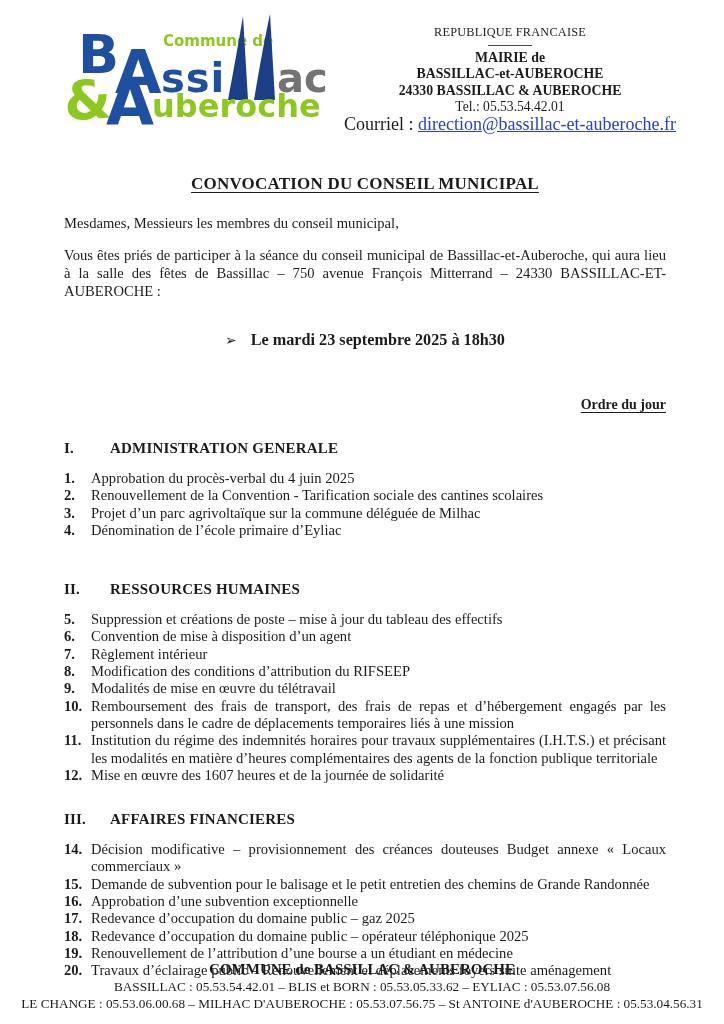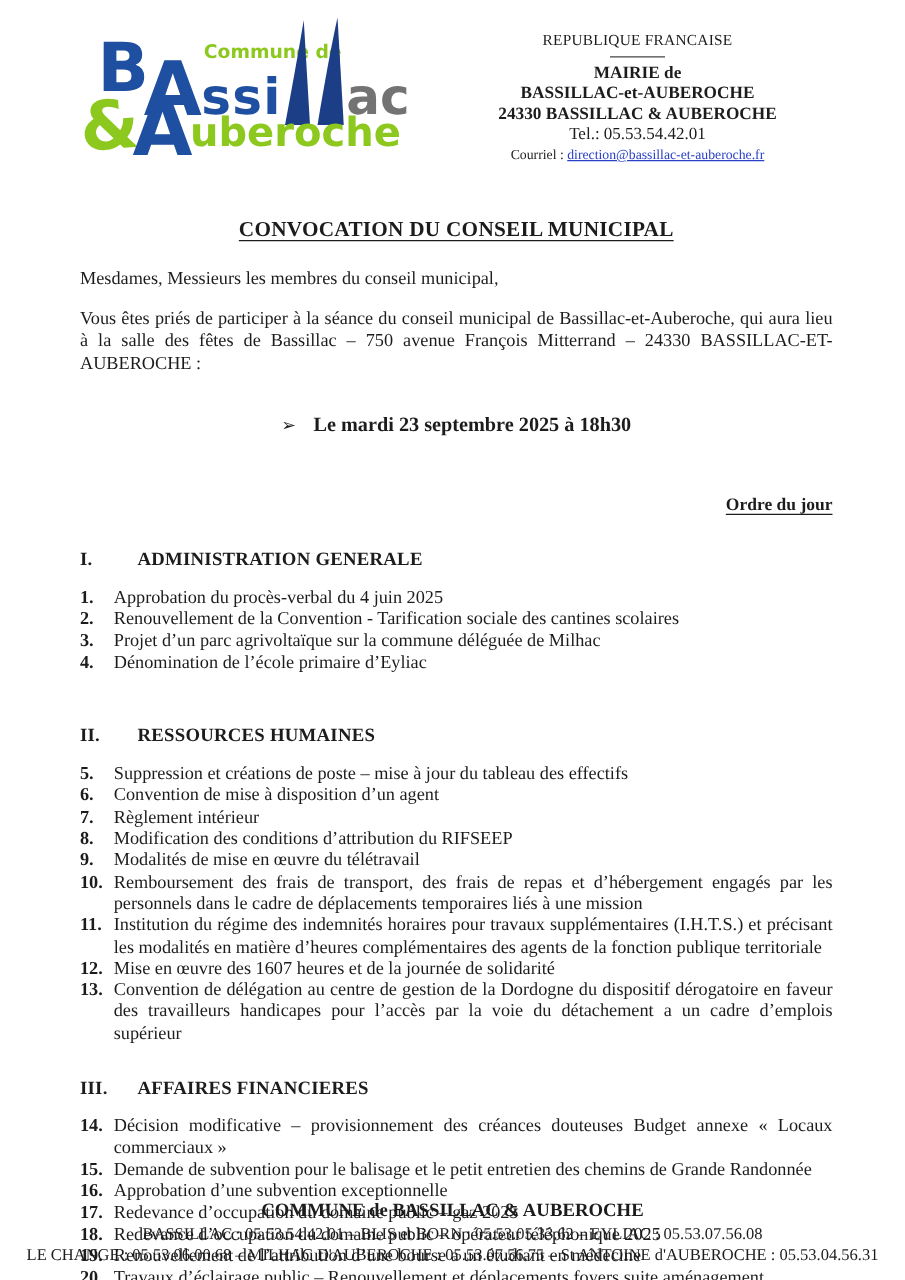--- a/index.html
+++ b/index.html
@@ -31,21 +31,21 @@
   .lg-amp   { position:absolute; left:0px;   top:60px; font-weight:700; font-size:54px; color:#8cc81e; line-height:1; transform:rotate(-4deg); }
   .lg-a2    { position:absolute; left:42px;  top:58px; font-weight:700; font-size:62px; color:#1f4fa0; line-height:1; }
   .lg-ubero { position:absolute; left:88px;  top:76px; font-weight:700; font-size:32px; color:#8cc81e; line-height:1; }
 
   
   .addr { width:332px; flex:none; text-align:center; line-height:16.5px; padding-top:10px; }
   .addr .republic { font-size:12.3px; letter-spacing:.2px; }
   .addr .rule { width:44px; border-top:1.2px solid #444; margin:4px auto 4px; }
   .addr .b { font-weight:bold; font-size:13.8px; }
   .addr .tel { font-size:13.6px; }
-  .addr .mail { font-size:11px; }
+  .addr .mail { font-size:18px; }
   .addr a.email { color:#2a40c8; text-decoration:underline; }
 
   
   .title { margin-top:22px; text-align:center; font-weight:bold; font-size:17px;
            text-decoration:underline; text-underline-offset:3px; letter-spacing:.2px; }
   .salut { margin-top:21px; line-height:17px; }
   .intro { margin-top:14px; line-height:18px; text-align:justify; }
 
   .date-line { margin-top:31px; text-align:center; font-weight:bold; font-size:16.2px; }
   .date-line .arrow { font-size:14px; margin-right:14px; font-weight:normal; }
@@ -166,24 +166,20 @@
         <div class="txt">Remboursement des frais de transport, des frais de repas et d’hébergement engagés par les personnels dans le cadre de déplacements temporaires liés à une mission</div>
       </div>
     <div class="item">
         <span class="num">11.</span>
         <div class="txt">Institution du régime des indemnités horaires pour travaux supplémentaires (I.H.T.S.) et précisant les modalités en matière d’heures complémentaires des agents de la fonction publique territoriale</div>
       </div>
     <div class="item">
         <span class="num">12.</span>
         <div class="txt">Mise en œuvre des 1607 heures et de la journée de solidarité</div>
       </div>
-    <div class="item">
-        <span class="num">13.</span>
-        <div class="txt">Convention de délégation au centre de gestion de la Dordogne du dispositif dérogatoire en faveur des travailleurs handicapes pour l’accès par la voie du détachement a un cadre d’emplois supérieur</div>
-      </div>
   </div>
 
   <div class="sec sec-3">
     <span class="rn">III.</span>
     <span>AFFAIRES FINANCIERES</span>
   </div>
   <div class="items">
     <div class="item">
         <span class="num">14.</span>
         <div class="txt">Décision modificative – provisionnement des créances douteuses Budget annexe « Locaux commerciaux »</div>

